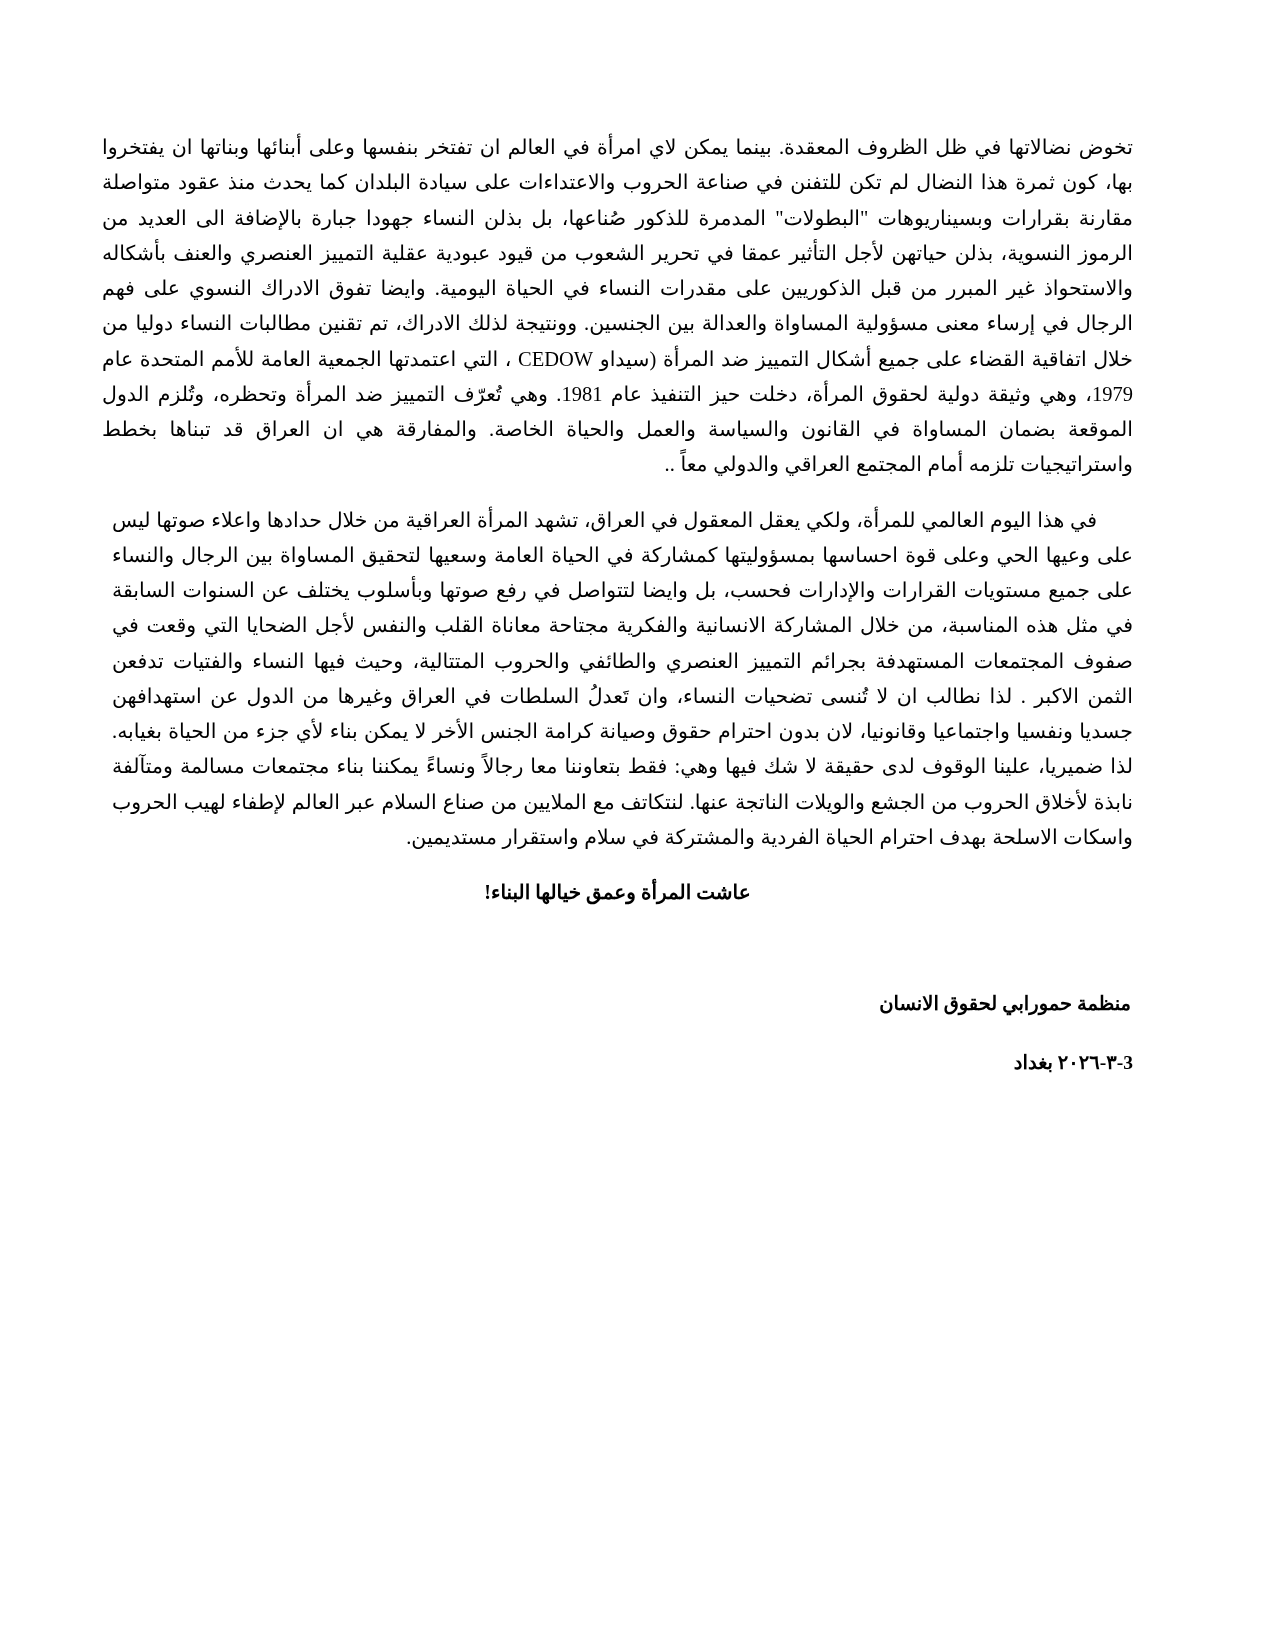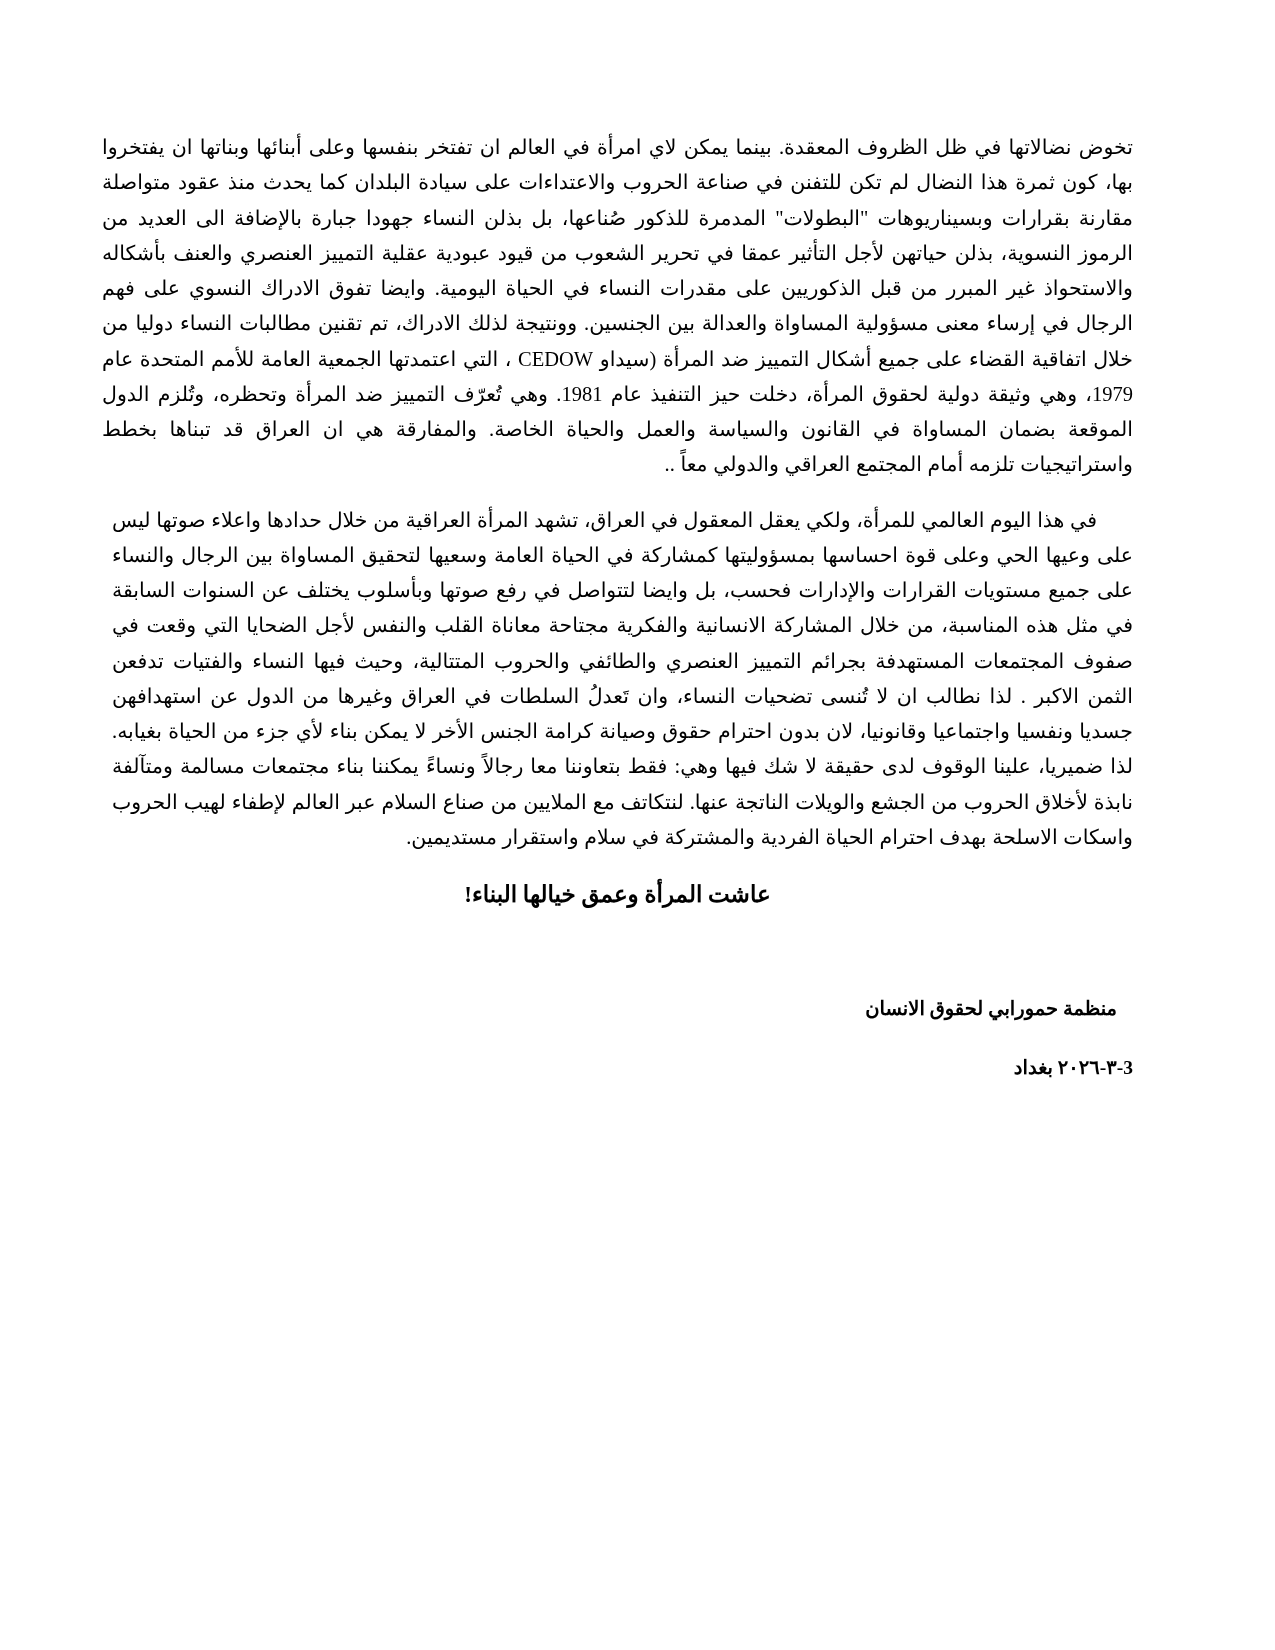--- a/index.html
+++ b/index.html
@@ -33,31 +33,31 @@
     text-align: justify;
     direction: rtl;
     word-spacing: 0.5px;
   }
   p.para.indent {
     text-indent: 36px;
     margin-left: 10px;
   }
   p.slogan {
     margin: 12px 0 0 0;
-    font-size: 23px;
+    font-size: 20px;
     font-weight: bold;
     text-align: center;
     direction: rtl;
     line-height: 1.7;
   }
   .spacer-lg {
     height: 78px;
   }
   p.signature {
-    margin: 0 16px 26px 0;
+    margin: 0 2px 26px 0;
     font-size: 19.5px;
     font-weight: bold;
     text-align: right;
     direction: rtl;
     line-height: 1.7;
   }
   p.date {
     margin: 0;
     font-size: 19.5px;
     font-weight: bold;

